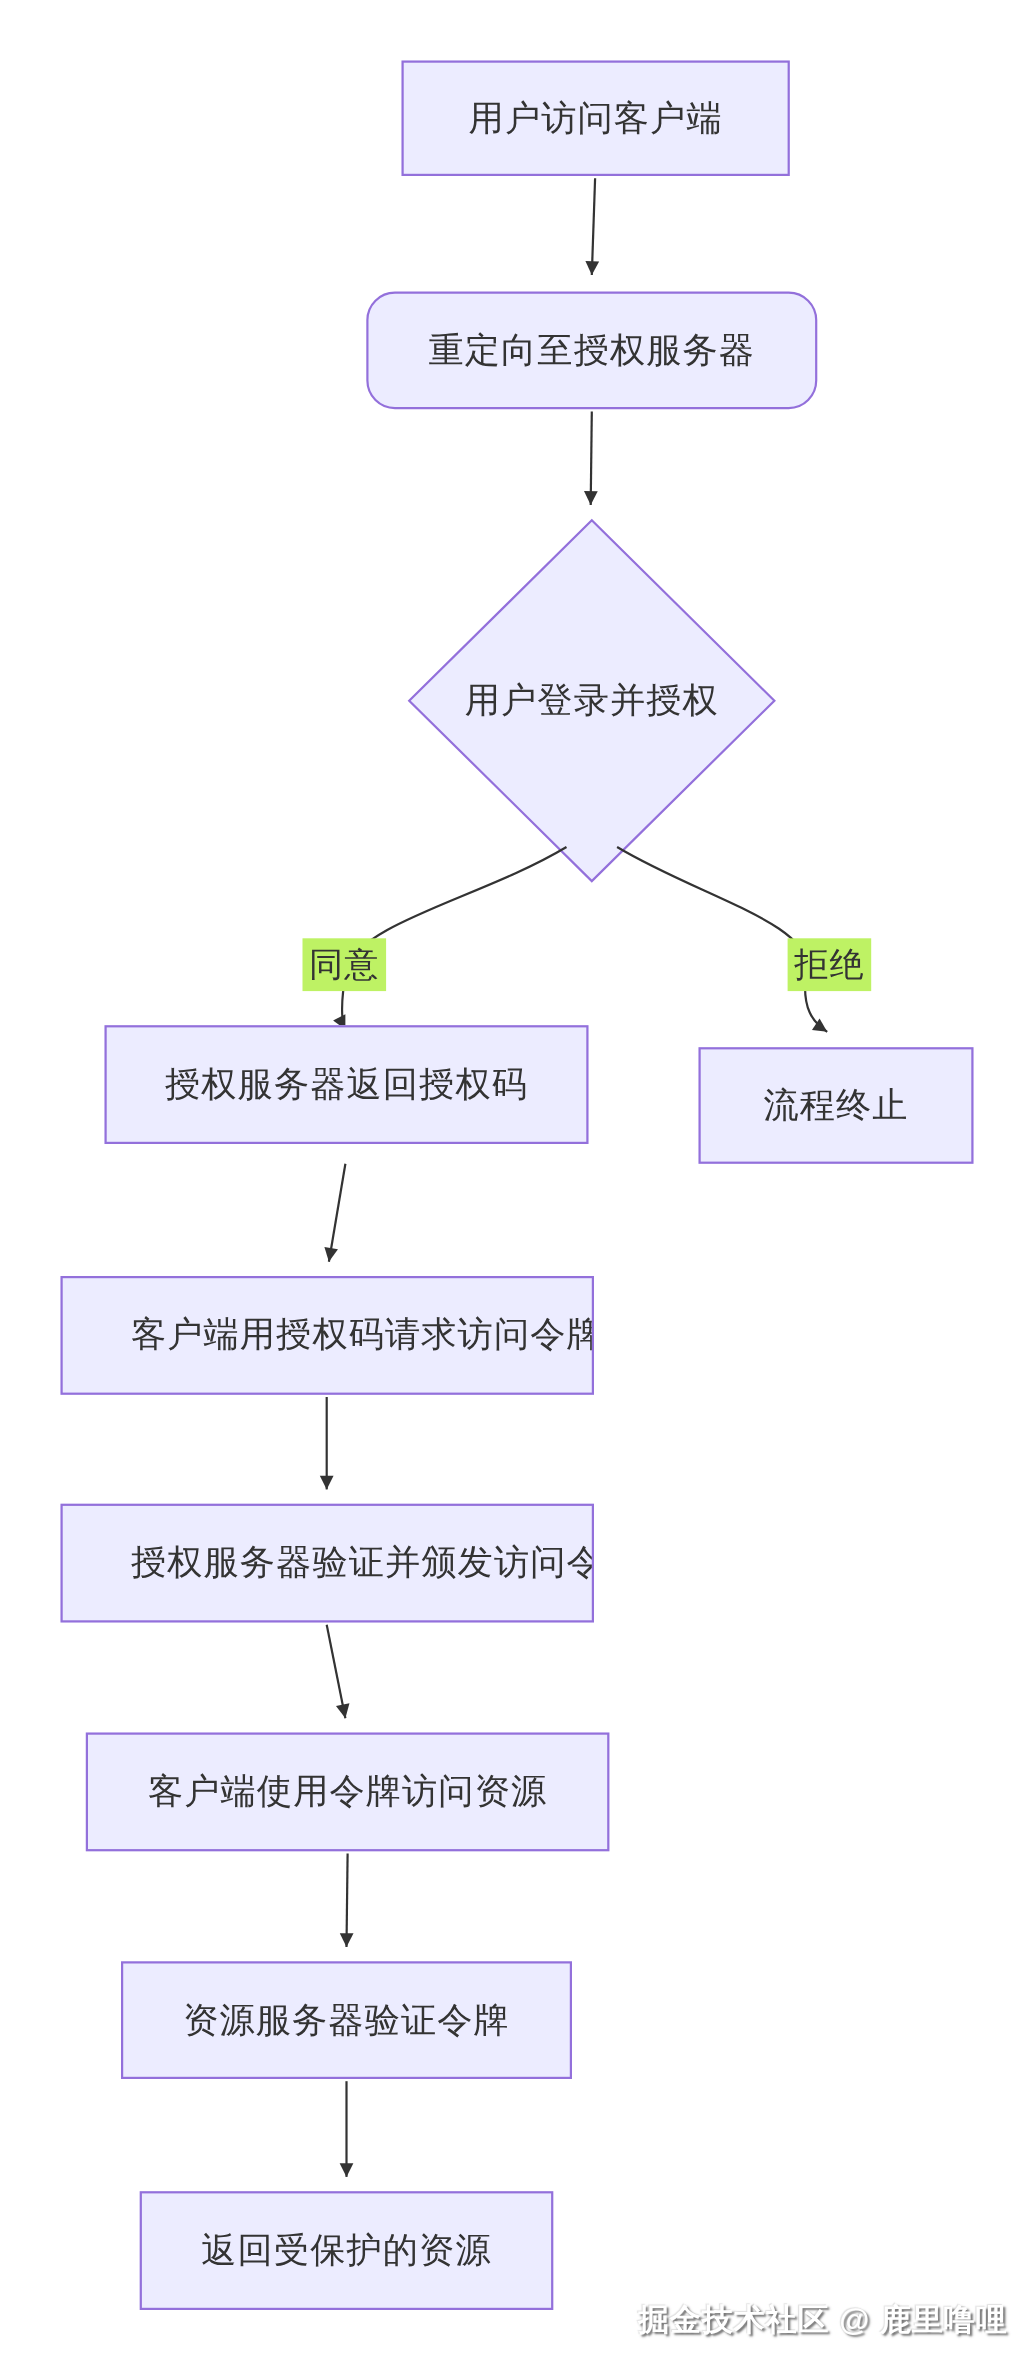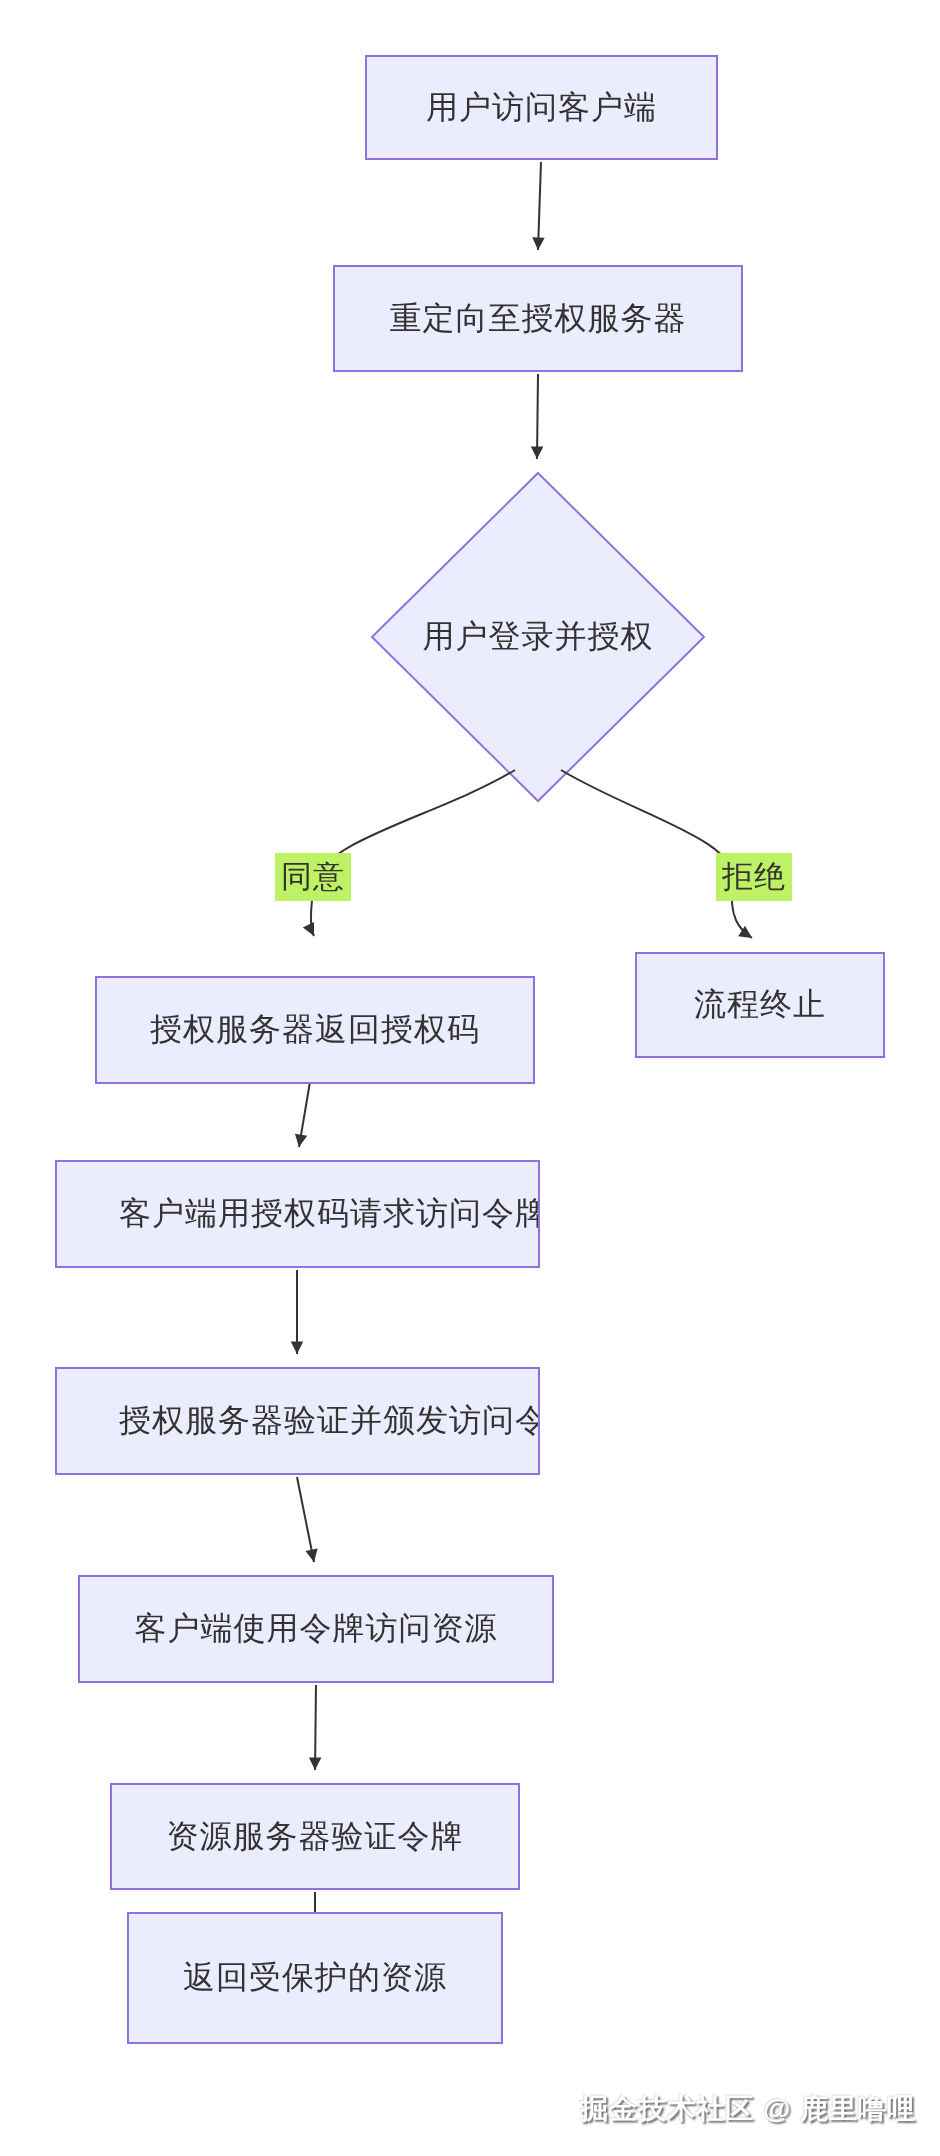--- a/index.html
+++ b/index.html
@@ -79,37 +79,37 @@
     <path d="M561,770 C636,815 740,840 733,882 C728,918 740,930 752,938" stroke="#333333" stroke-width="2" fill="none" marker-end="url(#arrow)"></path>
     <path d="M314,1058 L299,1147" stroke="#333333" stroke-width="2" fill="none" marker-end="url(#arrow)"></path>
     <path d="M297,1270 L297,1354" stroke="#333333" stroke-width="2" fill="none" marker-end="url(#arrow)"></path>
     <path d="M297,1477 L314,1562" stroke="#333333" stroke-width="2" fill="none" marker-end="url(#arrow)"></path>
     <path d="M316,1685 L315,1770" stroke="#333333" stroke-width="2" fill="none" marker-end="url(#arrow)"></path>
     <path d="M315,1892 L315,1979" stroke="#333333" stroke-width="2" fill="none" marker-end="url(#arrow)"></path>
   </svg>
 
   <div class="node" style="left:365px;top:55px;width:353px;height:105px;">用户访问客户端</div>
 
-  <div class="node" style="left:333px;top:265px;width:410px;height:107px;">重定向至授权服务器</div>
+  <div class="node" style="left:333px;top:265px;width:410px;height:107px;border-radius:26px;">重定向至授权服务器</div>
 
   <div class="diamond-label" style="left:538px;top:637px;">用户登录并授权</div>
 
-  <div class="node" style="left:95px;top:976px;width:440px;height:108px;">授权服务器返回授权码</div>
+  <div class="node" style="left:95px;top:932px;width:440px;height:108px;">授权服务器返回授权码</div>
 
   <div class="node" style="left:635px;top:952px;width:250px;height:106px;">流程终止</div>
 
   <div class="node clip" style="left:55px;top:1160px;width:485px;height:108px;">客户端用授权码请求访问令牌</div>
 
   <div class="node clip" style="left:55px;top:1367px;width:485px;height:108px;">授权服务器验证并颁发访问令牌</div>
 
   <div class="node" style="left:78px;top:1575px;width:476px;height:108px;">客户端使用令牌访问资源</div>
 
   <div class="node" style="left:110px;top:1783px;width:410px;height:107px;">资源服务器验证令牌</div>
 
-  <div class="node" style="left:127px;top:1912px;width:376px;height:132px;">返回受保护的资源</div>
+  <div class="node" style="left:127px;top:1992px;width:376px;height:108px;">返回受保护的资源</div>
 
   <div class="edge-label" style="left:313px;top:877px;">同意</div>
 
   <div class="edge-label" style="left:754px;top:877px;text-align:right;">拒绝</div>
 
   <div class="watermark">掘金技术社区 @ 鹿里噜哩</div>
 
 </div>
 
 </body></html>

